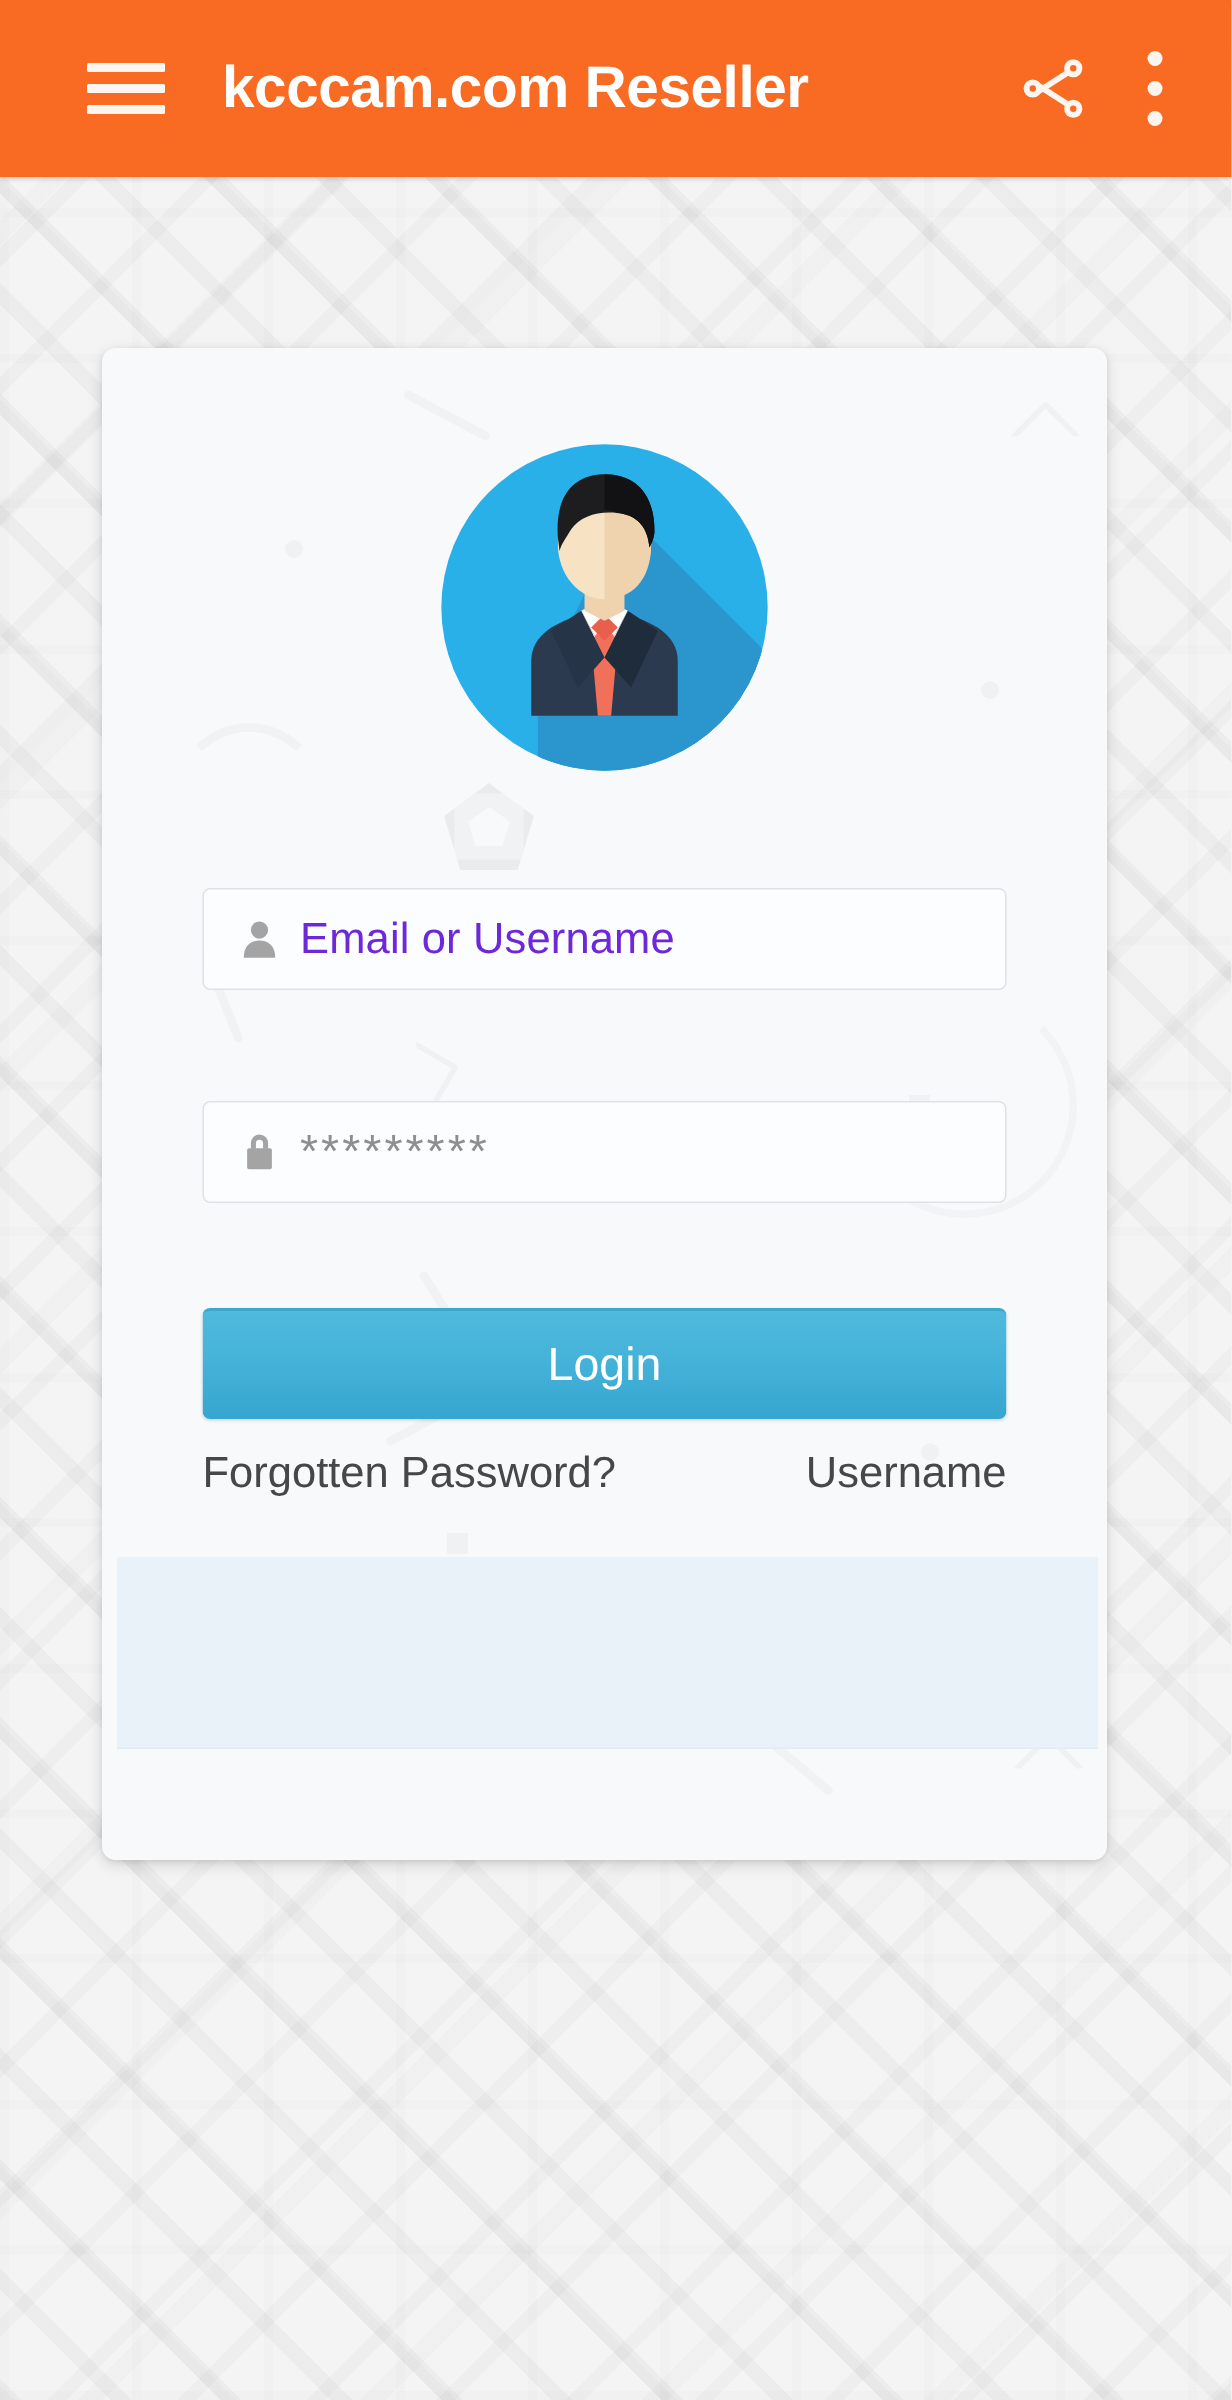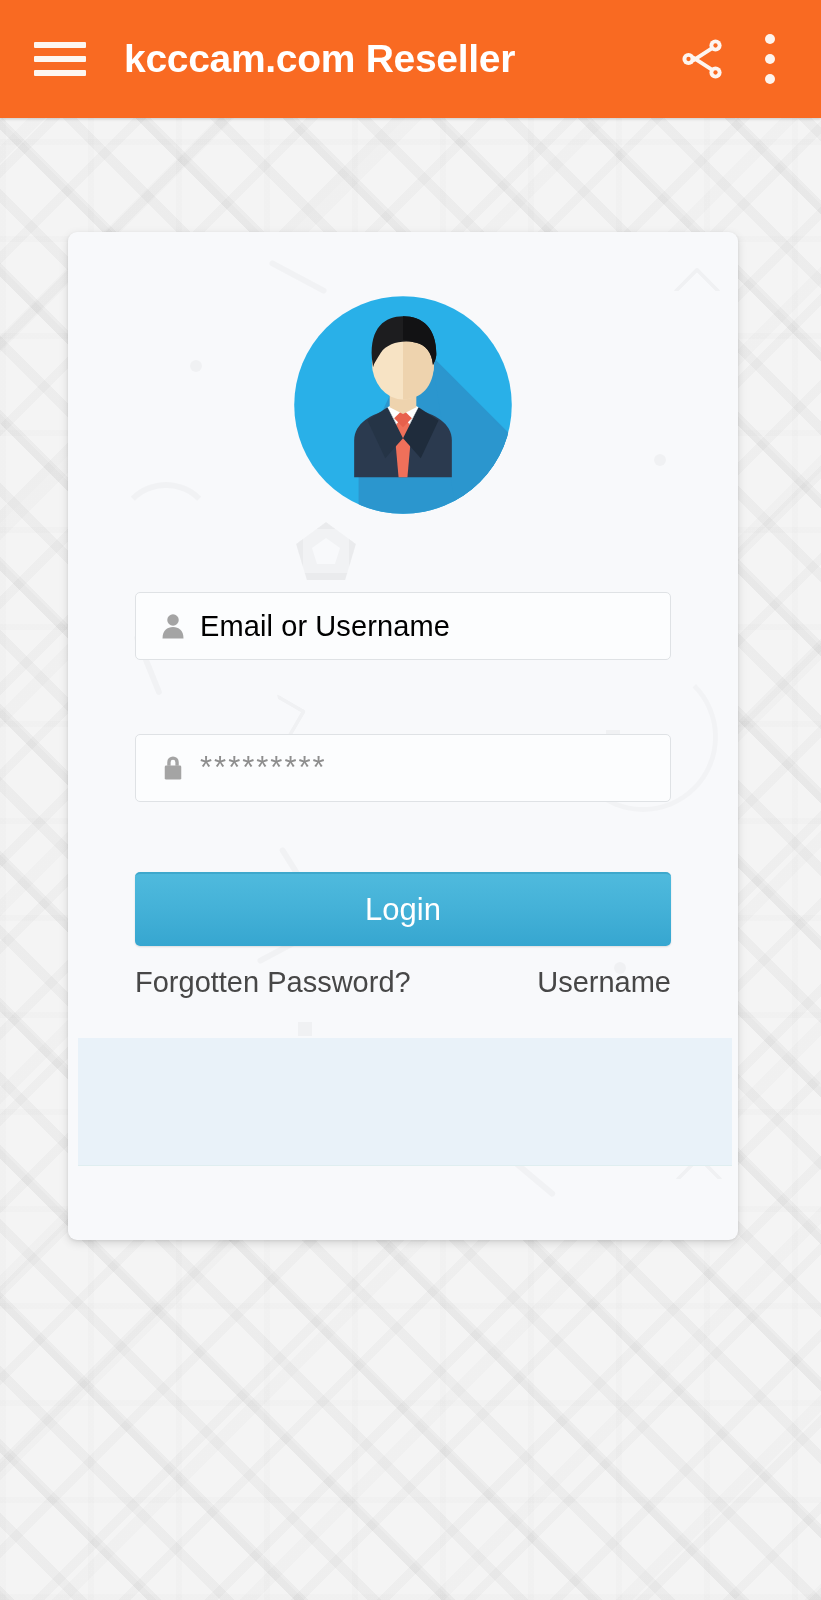--- a/index.html
+++ b/index.html
@@ -53,20 +53,21 @@
   .appbar {
     position: absolute;
     top: 0; left: 0;
     width: 821px;
     height: 118px;
     background: #f96a22;
     display: flex;
     align-items: center;
     z-index: 10;
     box-shadow: 0 1px 3px rgba(0,0,0,0.18);
+    padding-left: 24px;
   }
 
   .hamburger {
     width: 52px;
     height: 42px;
     margin-left: 34px;
     display: flex;
     flex-direction: column;
     justify-content: space-between;
     padding: 4px 0;
@@ -222,21 +223,21 @@
     width: 34px;
     height: 34px;
     flex: none;
     display: flex;
     align-items: center;
     justify-content: center;
   }
 
   .field-text {
     margin-left: 10px;
-    color: #000000;
+    color: #6d28d9;
     font-size: 29px;
     letter-spacing: 0.1px;
     white-space: nowrap;
   }
   .field-text.mask {
     letter-spacing: 2px;
     font-size: 31px;
     color: #8e8e8e;
   }
 

